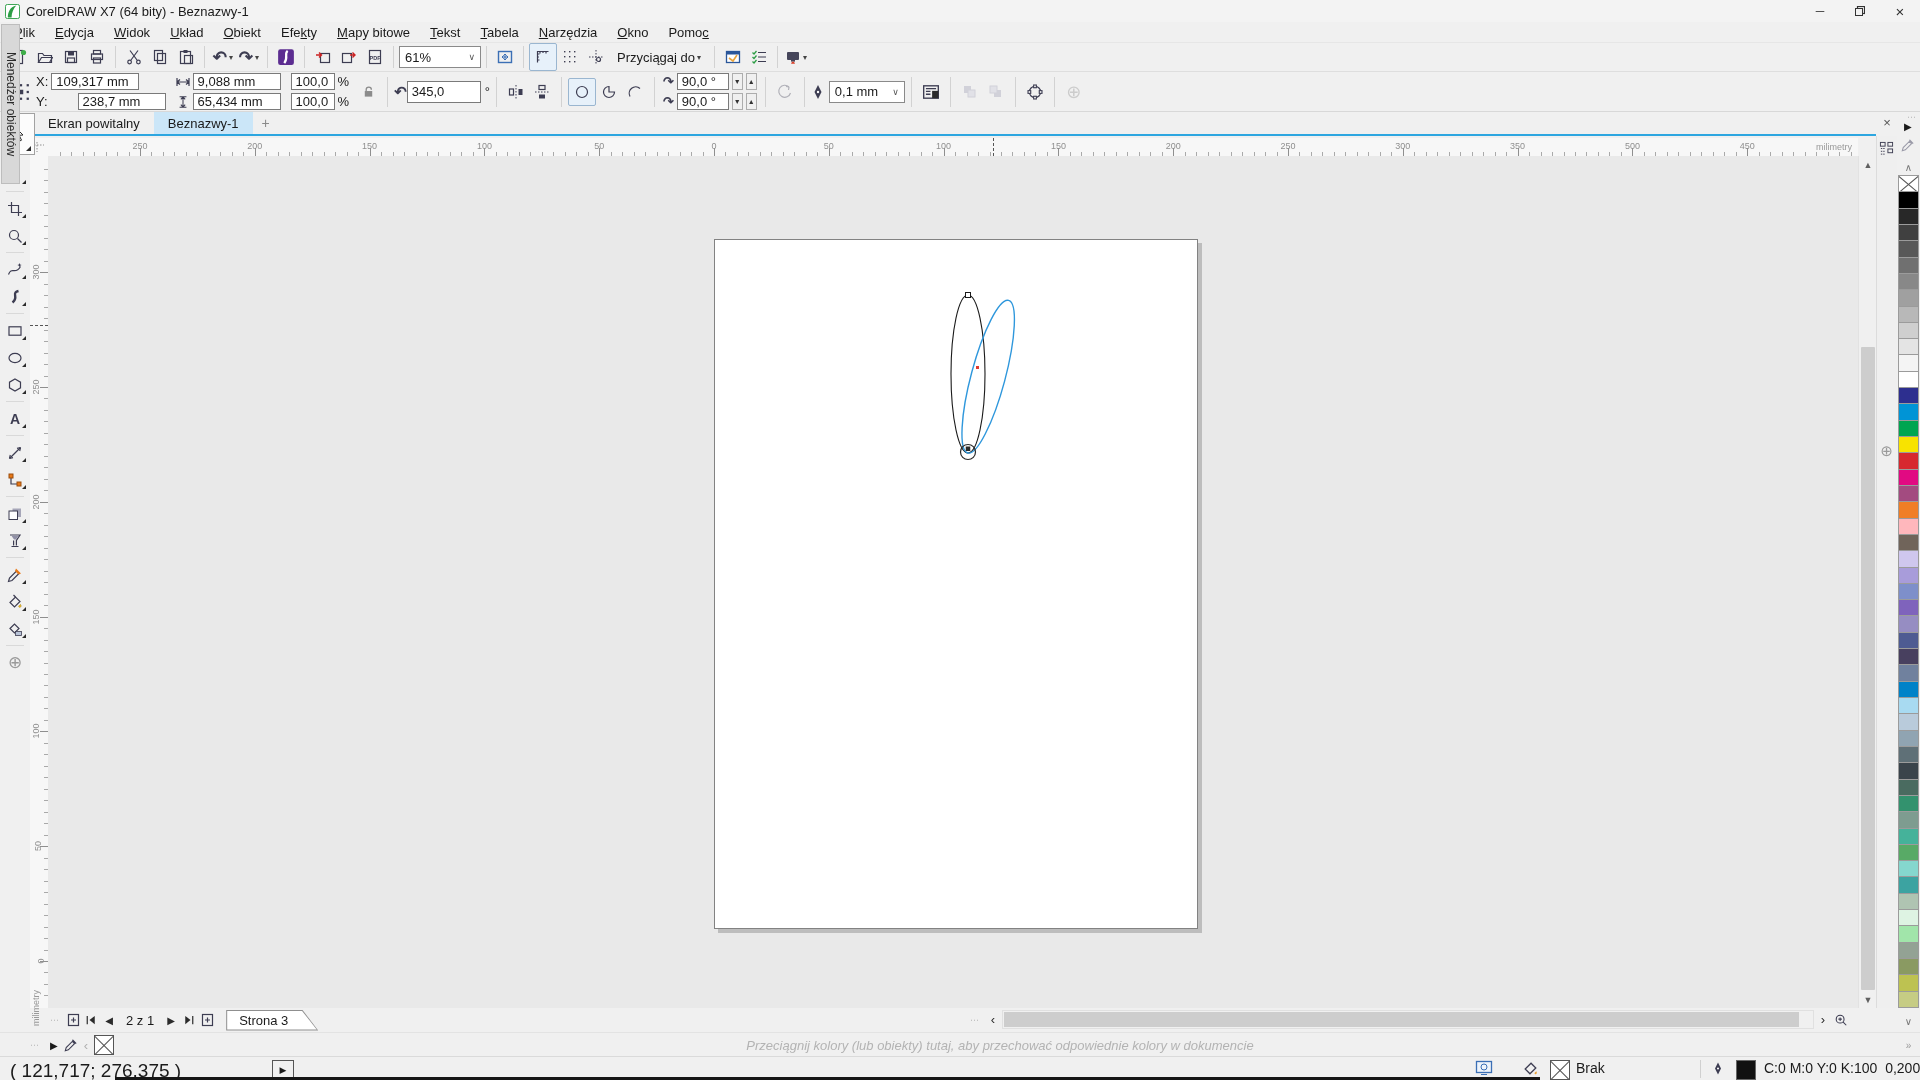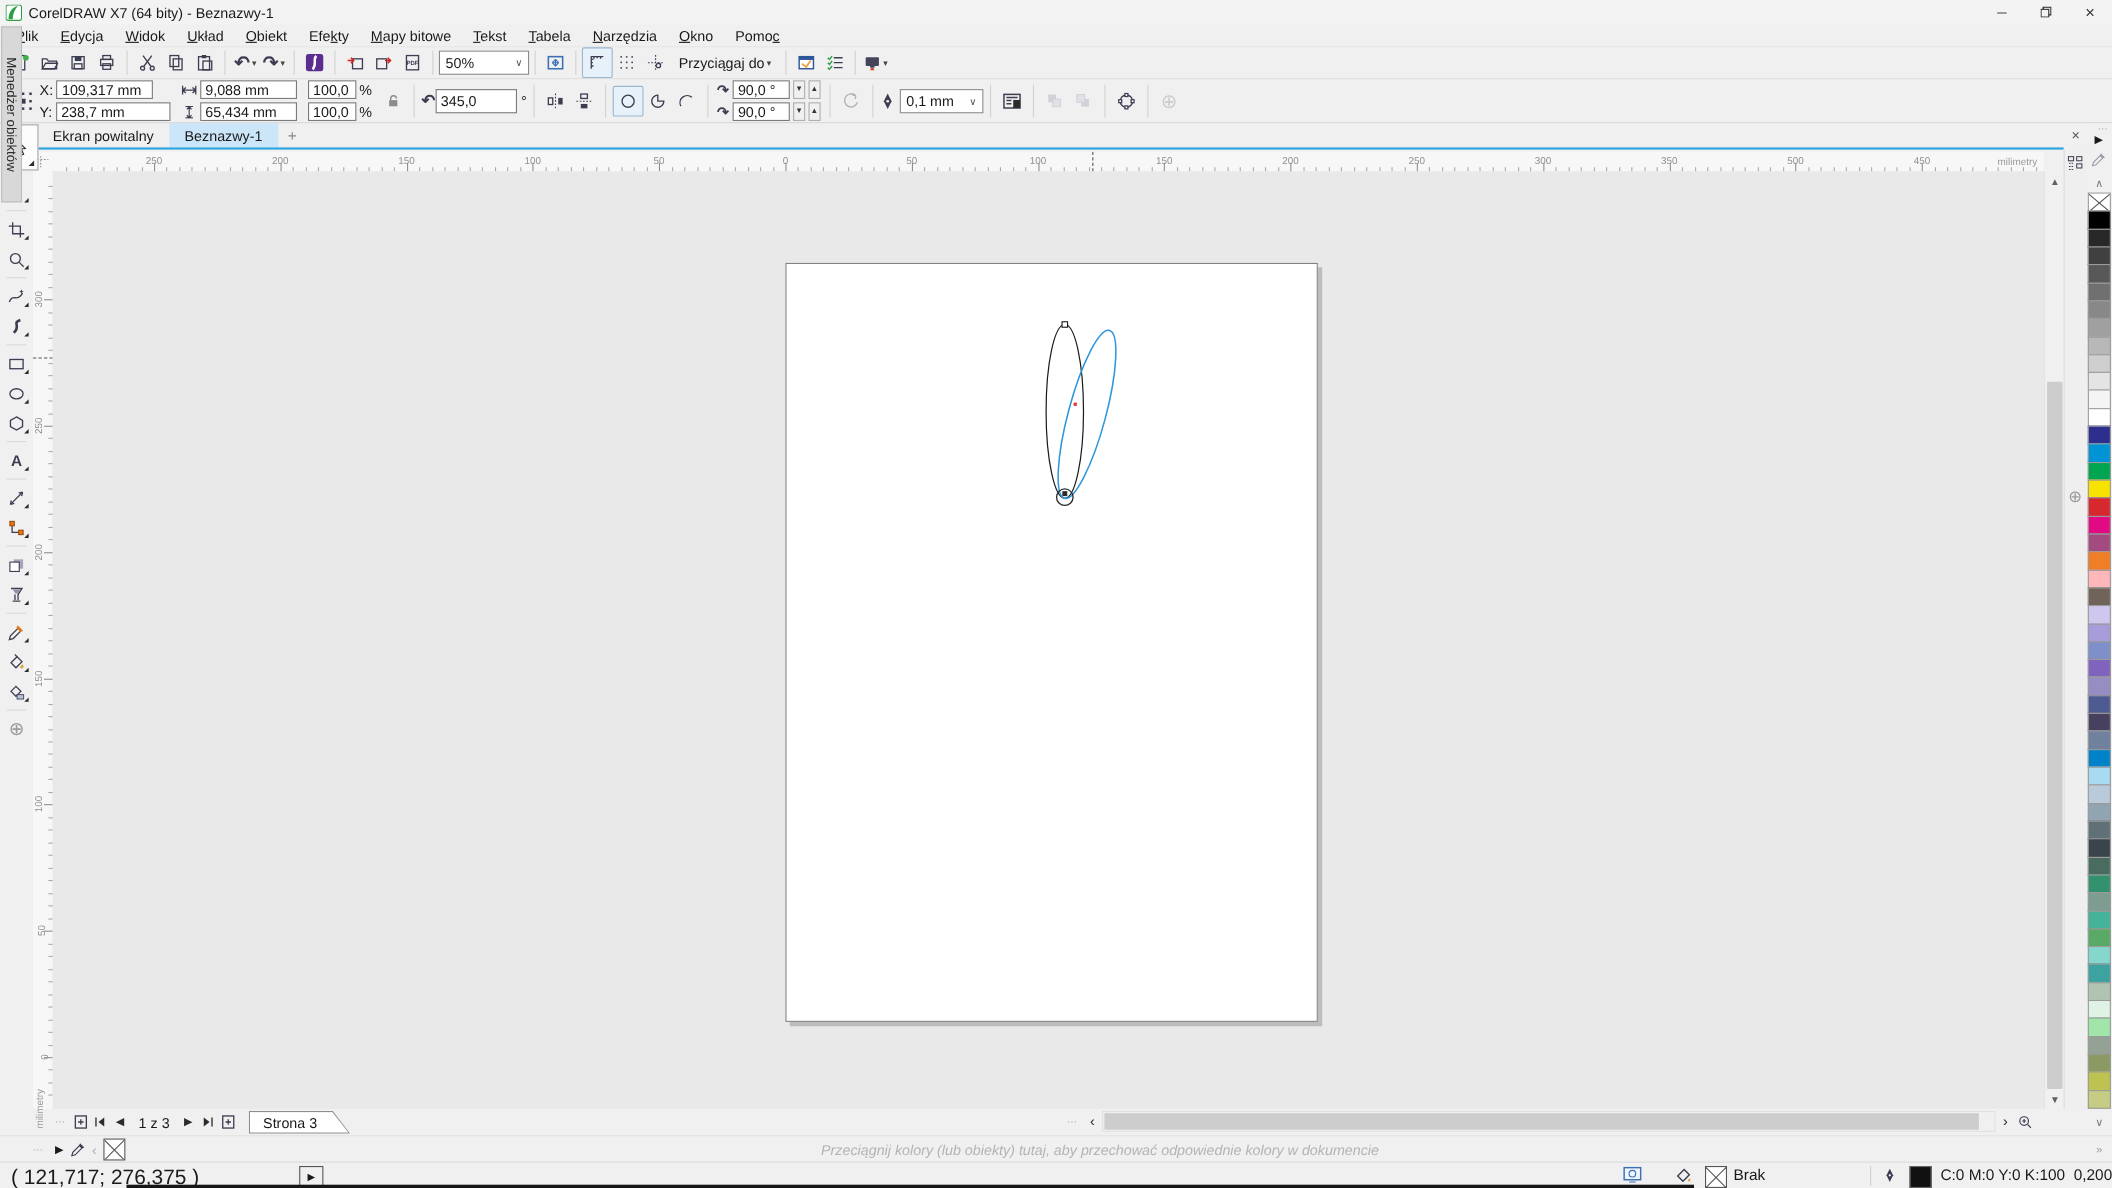--- a/index.html
+++ b/index.html
@@ -233,21 +233,21 @@
         </svg>
       </div>
     <div class="ibtn">
         <svg class="ic" width="16" height="16" viewBox="0 0 16 16">
           <rect x="2.5" y="1.5" width="11" height="13" class="s"></rect>
           <text x="8" y="10.5" text-anchor="middle" font-size="5.5" font-weight="bold" fill="#3d3d52" font-family="Liberation Sans,sans-serif">PDF</text>
         </svg>
       </div>
     <div class="tsep"></div>
     <div class="combo" style="width:82px;">
-      <span>50%</span>
+      <span>61%</span>
       <span class="caret">∨</span>
     </div>
     <div class="tsep"></div>
     <div class="ibtn">
         <svg class="ic" width="16" height="16" viewBox="0 0 16 16">
           <rect x="1.5" y="2.5" width="13" height="11" stroke="#3b6fb5" fill="none" stroke-width="1.4"></rect>
           <path d="M5,8 h6 M8,5 v6 M8,5 l-1.5,1.5 M8,5 l1.5,1.5 M8,11 l-1.5,-1.5 M8,11 l1.5,-1.5 M5,8 l1.5,-1.5 M5,8 l1.5,1.5 M11,8 l-1.5,-1.5 M11,8 l-1.5,1.5" stroke="#3b6fb5" fill="none"></path>
         </svg>
       </div>
     <div class="tsep"></div>
@@ -324,21 +324,21 @@
           </g>
         </svg>
       </div>
     <div class="pgroup">
       <div class="prow">
           <span class="plabel">X:</span>
           <div class="pinput" style="width:88px;">109,317 mm</div>
         </div>
       <div class="prow">
           <span class="plabel">Y:</span>
-          <div class="pinput" style="width:104px;">238,7 mm</div>
+          <div class="pinput" style="width:88px;margin-left:27px;">238,7 mm</div>
         </div>
     </div>
     <div class="pgroup" style="margin-left:8px;">
       <div class="prow">
           <svg width="14" height="10" viewBox="0 0 14 10">
             <path d="M1,5 h12 M1,5 l3,-2.5 M1,5 l3,2.5 M13,5 l-3,-2.5 M13,5 l-3,2.5 M1,1 v8 M13,1 v8" class="s" style="stroke:#3d3d52"></path>
           </svg>
           <div class="pinput" style="width:88px;">9,088 mm</div>
         </div>
       <div class="prow">
@@ -964,21 +964,21 @@
           <path d="M6.5,4.5 v5 M4,7 h5" class="s"></path>
         </svg>
       </div>
     <div class="navbtn">
         <svg width="12" height="12" viewBox="0 0 16 16">
           <path d="M3,2.5 v11" stroke="#2b2b2b" stroke-width="1.6"></path>
           <path d="M13,2.5 L6,8 l7,5.5 z" fill="#2b2b2b"></path>
         </svg>
       </div>
     <div class="navbtn">◀</div>
-    <span class="pgind">1 z 3</span>
+    <span class="pgind">2 z 1</span>
     <div class="navbtn">▶</div>
     <div class="navbtn">
         <svg width="12" height="12" viewBox="0 0 16 16">
           <path d="M13,2.5 v11" stroke="#2b2b2b" stroke-width="1.6"></path>
           <path d="M3,2.5 L10,8 l-7,5.5 z" fill="#2b2b2b"></path>
         </svg>
       </div>
     <div class="navbtn">
         <svg width="13" height="14" viewBox="0 0 13 14">
           <rect x="1.5" y="1.5" width="10" height="11" class="s"></rect>

